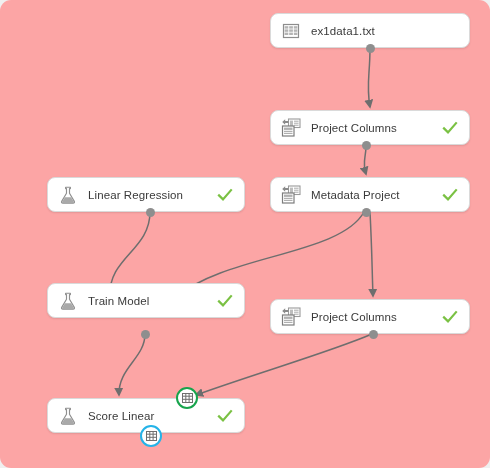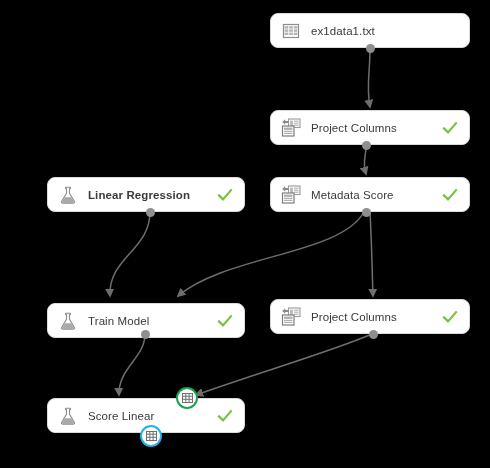--- a/index.html
+++ b/index.html
@@ -11,21 +11,22 @@
     width: 490px;
     height: 468px;
     background: #f0f0f0;
     font-family: "Liberation Sans", sans-serif;
     overflow: hidden;
   }
   #canvas {
     position: relative;
     width: 490px;
     height: 468px;
-    background: #000000;
+    background: #fca5a5;
+    border-radius: 11px;
   }
   #edge-layer {
     position: absolute;
     left: 0;
     top: 0;
     width: 490px;
     height: 468px;
     pointer-events: none;
   }
   .node {
@@ -150,21 +151,21 @@
             <path d="M5.2 2.2 L2.2 5.0 L5.2 7.8 L5.2 5.9 L8.4 5.9 L8.4 4.1 L5.2 4.1 Z" fill="#8a8a8a"></path>
           </svg>
         </span>
         <span class="node-label">Project Columns</span>
         <span class="node-status">
           <svg width="16" height="16" viewBox="0 0 16 16">
             <path d="M2 8.4 L6 12.4 L14 3.2" fill="none" stroke="#7ac143" stroke-width="2.2" stroke-linecap="square" stroke-linejoin="miter"></path>
           </svg>
         </span>
       </div>
-      <div class="node" style="left: 47px; top: 177px; width: 198px; font-weight: bold;">
+      <div class="node" style="left: 47px; top: 177px; width: 198px;">
         <span class="node-icon">
           <svg width="20" height="20" viewBox="0 0 20 20">
             <path d="M7.6 2.2 L12.4 2.2 L12.4 3.6 L11.5 3.6 L11.5 8.2 L16.3 16.4 C16.8 17.3 16.2 18.2 15.2 18.2 L4.8 18.2 C3.8 18.2 3.2 17.3 3.7 16.4 L8.5 8.2 L8.5 3.6 L7.6 3.6 Z" fill="#ffffff" stroke="#8f8f8f" stroke-width="1.15" stroke-linejoin="round"></path>
             <path d="M7.0 12.2 L13.0 12.2 L16.0 17.0 C16.3 17.6 15.9 18.1 15.2 18.1 L4.8 18.1 C4.1 18.1 3.7 17.6 4.0 17.0 Z" fill="#a9a9a9"></path>
           </svg>
         </span>
         <span class="node-label">Linear Regression</span>
         <span class="node-status">
           <svg width="16" height="16" viewBox="0 0 16 16">
             <path d="M2 8.4 L6 12.4 L14 3.2" fill="none" stroke="#7ac143" stroke-width="2.2" stroke-linecap="square" stroke-linejoin="miter"></path>
@@ -179,28 +180,28 @@
             <rect x="14" y="3.6" width="4.6" height="1.3" fill="#bdbdbd"></rect>
             <rect x="14" y="5.6" width="4.6" height="1.3" fill="#bdbdbd"></rect>
             <rect x="14" y="7.6" width="4.6" height="1.3" fill="#bdbdbd"></rect>
             <rect x="2.5" y="9" width="11.5" height="10" fill="#ffffff" stroke="#7d7d7d" stroke-width="1.2"></rect>
             <rect x="4" y="10.6" width="8.5" height="2.3" fill="#b0b0b0"></rect>
             <rect x="4" y="13.8" width="8.5" height="1.2" fill="#b0b0b0"></rect>
             <rect x="4" y="15.8" width="8.5" height="1.2" fill="#b0b0b0"></rect>
             <path d="M5.2 2.2 L2.2 5.0 L5.2 7.8 L5.2 5.9 L8.4 5.9 L8.4 4.1 L5.2 4.1 Z" fill="#8a8a8a"></path>
           </svg>
         </span>
-        <span class="node-label">Metadata Score</span>
-        <span class="node-status">
-          <svg width="16" height="16" viewBox="0 0 16 16">
-            <path d="M2 8.4 L6 12.4 L14 3.2" fill="none" stroke="#7ac143" stroke-width="2.2" stroke-linecap="square" stroke-linejoin="miter"></path>
-          </svg>
-        </span>
-      </div>
-      <div class="node" style="left: 47px; top: 303px; width: 198px;">
+        <span class="node-label">Metadata Project</span>
+        <span class="node-status">
+          <svg width="16" height="16" viewBox="0 0 16 16">
+            <path d="M2 8.4 L6 12.4 L14 3.2" fill="none" stroke="#7ac143" stroke-width="2.2" stroke-linecap="square" stroke-linejoin="miter"></path>
+          </svg>
+        </span>
+      </div>
+      <div class="node" style="left: 47px; top: 283px; width: 198px;">
         <span class="node-icon">
           <svg width="20" height="20" viewBox="0 0 20 20">
             <path d="M7.6 2.2 L12.4 2.2 L12.4 3.6 L11.5 3.6 L11.5 8.2 L16.3 16.4 C16.8 17.3 16.2 18.2 15.2 18.2 L4.8 18.2 C3.8 18.2 3.2 17.3 3.7 16.4 L8.5 8.2 L8.5 3.6 L7.6 3.6 Z" fill="#ffffff" stroke="#8f8f8f" stroke-width="1.15" stroke-linejoin="round"></path>
             <path d="M7.0 12.2 L13.0 12.2 L16.0 17.0 C16.3 17.6 15.9 18.1 15.2 18.1 L4.8 18.1 C4.1 18.1 3.7 17.6 4.0 17.0 Z" fill="#a9a9a9"></path>
           </svg>
         </span>
         <span class="node-label">Train Model</span>
         <span class="node-status">
           <svg width="16" height="16" viewBox="0 0 16 16">
             <path d="M2 8.4 L6 12.4 L14 3.2" fill="none" stroke="#7ac143" stroke-width="2.2" stroke-linecap="square" stroke-linejoin="miter"></path>

